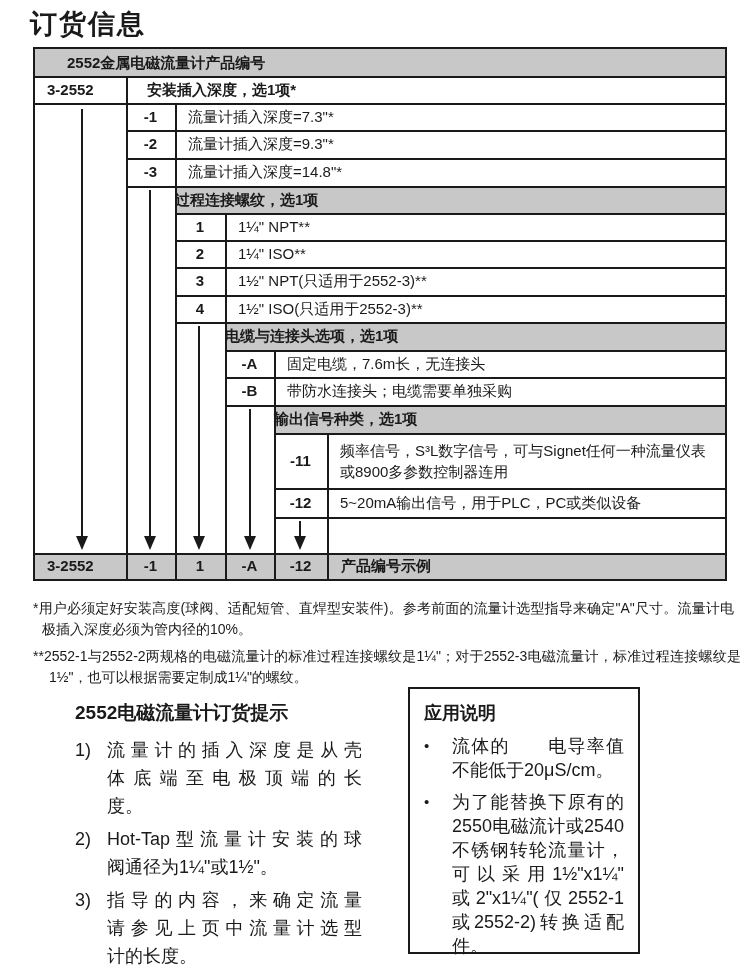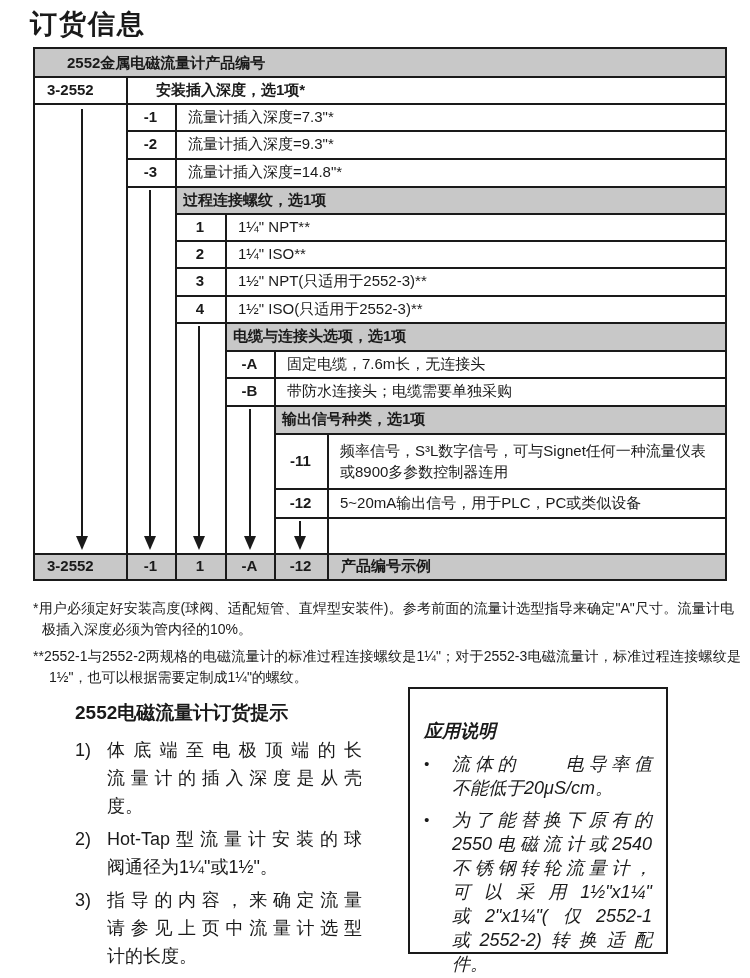--- a/index.html
+++ b/index.html
@@ -20,21 +20,21 @@
   .fill{position:absolute;background:#c8c8c8;}
   .hl{position:absolute;height:2px;background:#1a1a1a;}
   .vl{position:absolute;width:2px;background:#1a1a1a;}
   .cell{
     position:absolute;font-size:15px;white-space:nowrap;overflow:visible;
   }
   .bold{font-weight:bold;}
   .ctr{text-align:center;}
   .padL12{padding-left:12px;box-sizing:border-box;}
   .padL13{padding-left:13px;box-sizing:border-box;}
-  .padL8{padding-left:8px;box-sizing:border-box;}
+  .padL8{padding-left:0;box-sizing:border-box;}
   .padL14{padding-left:14px;box-sizing:border-box;}
   .wrap2{white-space:normal;line-height:21px;padding-top:7px;}
   .arrow-line{position:absolute;width:2px;background:#1a1a1a;}
   .arrow-head{
     position:absolute;width:0;height:0;
     border-left:6px solid transparent;border-right:6px solid transparent;
     border-top:14px solid #1a1a1a;
   }
   
   .footnote{
@@ -49,24 +49,23 @@
   .tip-item{display:flex;margin-bottom:5px;}
   .tip-num{width:32px;flex:none;font-size:18px;line-height:28px;}
   .jlines{flex:1;}
   .jlines > div{
     font-size:18px;line-height:28px;
     text-align:justify;text-align-last:justify;
   }
   .jlines > div:last-child{text-align-last:left;}
   
   #app-notes{
-    position:absolute;left:408px;top:687px;width:260px;height:267px;
+    position:absolute;left:408px;top:687px;width:232px;height:267px;
     border:2px solid #1a1a1a;box-sizing:border-box;
-    padding:30px 14px;
-    font-style:italic;
+    padding:12px 14px;
   }
   #app-notes .app-title{font-size:18px;font-weight:bold;margin-bottom:9px;}
   .bullet-item{display:flex;margin-bottom:8px;}
   .bullet-dot{width:28px;flex:none;font-size:15px;line-height:24px;}
   .bullet-item .jlines > div{font-size:18px;line-height:24px;}
 </style>
 </head>
 <body>
 
 <div id="page-title">订货信息</div>
@@ -110,21 +109,21 @@
   <div class="arrow-line" style="left:163px;top:277px;height:210px;"></div>
   <div class="arrow-head" style="left:158px;top:487px;"></div>
   <div class="arrow-line" style="left:214px;top:360px;height:127px;"></div>
   <div class="arrow-head" style="left:209px;top:487px;"></div>
   <div class="arrow-line" style="left:264px;top:472px;height:15px;"></div>
   <div class="arrow-head" style="left:259px;top:487px;"></div>
 
   <div class="cell bold padL12" style="left:0;top:0;width:690px;height:27px;line-height:27px;padding-left:32px;">2552金属电磁流量计产品编号</div>
 
   <div class="cell bold padL12" style="left:0;top:27px;width:91px;height:27px;line-height:27px;">3-2552</div>
-  <div class="cell bold padL12" style="left:109px;top:27px;width:599px;height:41px;line-height:27px;">安装插入深度，选1项*</div>
+  <div class="cell bold padL12" style="left:100px;top:27px;width:599px;height:41px;line-height:27px;">安装插入深度，选1项*</div>
 
   <div class="cell bold ctr" style="left:91px;top:54px;width:49px;height:27px;line-height:27px;">-1</div>
   <div class="cell padL13" style="left:140px;top:54px;width:550px;height:27px;line-height:27px;">流量计插入深度=7.3"*</div>
   <div class="cell bold ctr" style="left:91px;top:81px;width:49px;height:28px;line-height:28px;">-2</div>
   <div class="cell padL13" style="left:140px;top:81px;width:550px;height:28px;line-height:28px;">流量计插入深度=9.3"*</div>
   <div class="cell bold ctr" style="left:91px;top:109px;width:49px;height:28px;line-height:28px;">-3</div>
   <div class="cell padL13" style="left:140px;top:109px;width:550px;height:28px;line-height:28px;">流量计插入深度=14.8"*</div>
 
   <div class="cell bold padL8" style="left:140px;top:137px;width:550px;height:27px;line-height:27px;">过程连接螺纹，选1项</div>
   <div class="cell bold ctr" style="left:140px;top:164px;width:50px;height:27px;line-height:27px;">1</div>
@@ -158,22 +157,22 @@
 
 <div class="footnote" id="footnote-1"><span>*</span><span>用户必须定好安装高度(球阀、适配短管、直焊型安装件)。参考前面的流量计选型指导来确定"A"尺寸。流量计电极插入深度必须为管内径的10%。</span></div>
 <div class="footnote" id="footnote-2"><span>**</span><span>2552-1与2552-2两规格的电磁流量计的标准过程连接螺纹是1¼"；对于2552-3电磁流量计，标准过程连接螺纹是1½"，也可以根据需要定制成1¼"的螺纹。</span></div>
 
 <div id="ordering-tips">
   <div class="tips-title">2552电磁流量计订货提示</div>
 
   <div class="tip-item">
     <div class="tip-num">1)</div>
     <div class="jlines">
+      <div>流量计的插入深度是从壳</div>
       <div>体底端至电极顶端的长</div>
-      <div>流量计的插入深度是从壳</div>
       <div>度。</div>
     </div>
   </div>
 
   <div class="tip-item">
     <div class="tip-num">2)</div>
     <div class="jlines">
       <div>Hot-Tap型流量计安装的球</div>
       <div>阀通径为1¼"或1½"。</div>
     </div>

